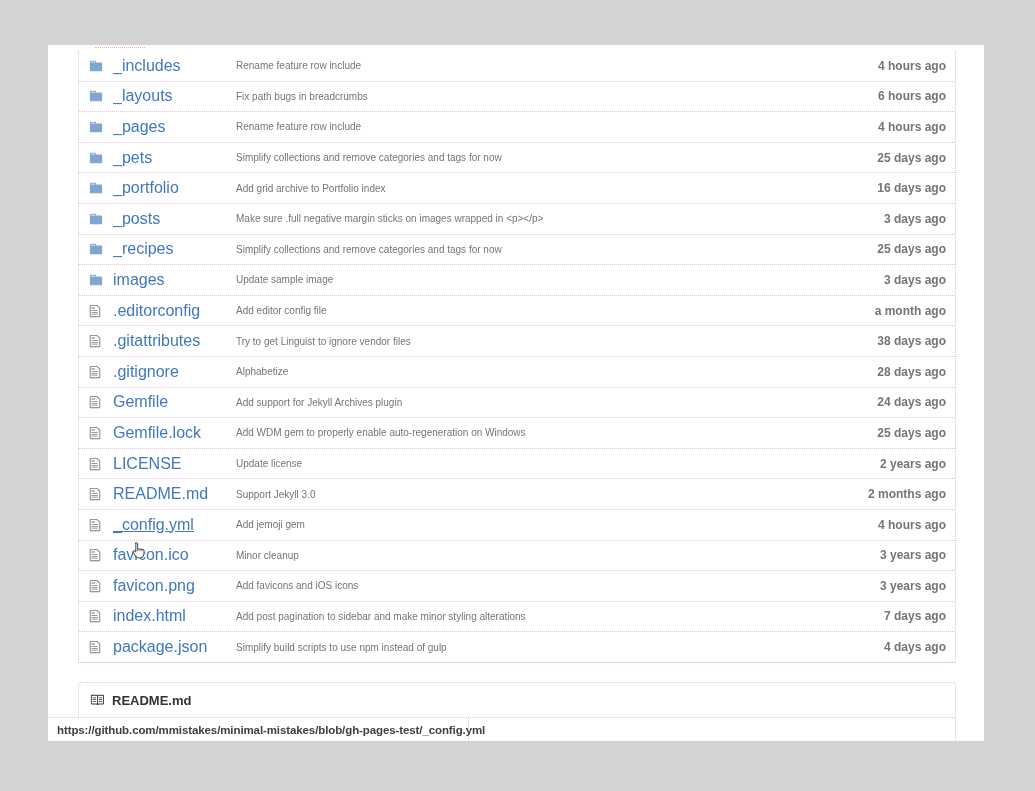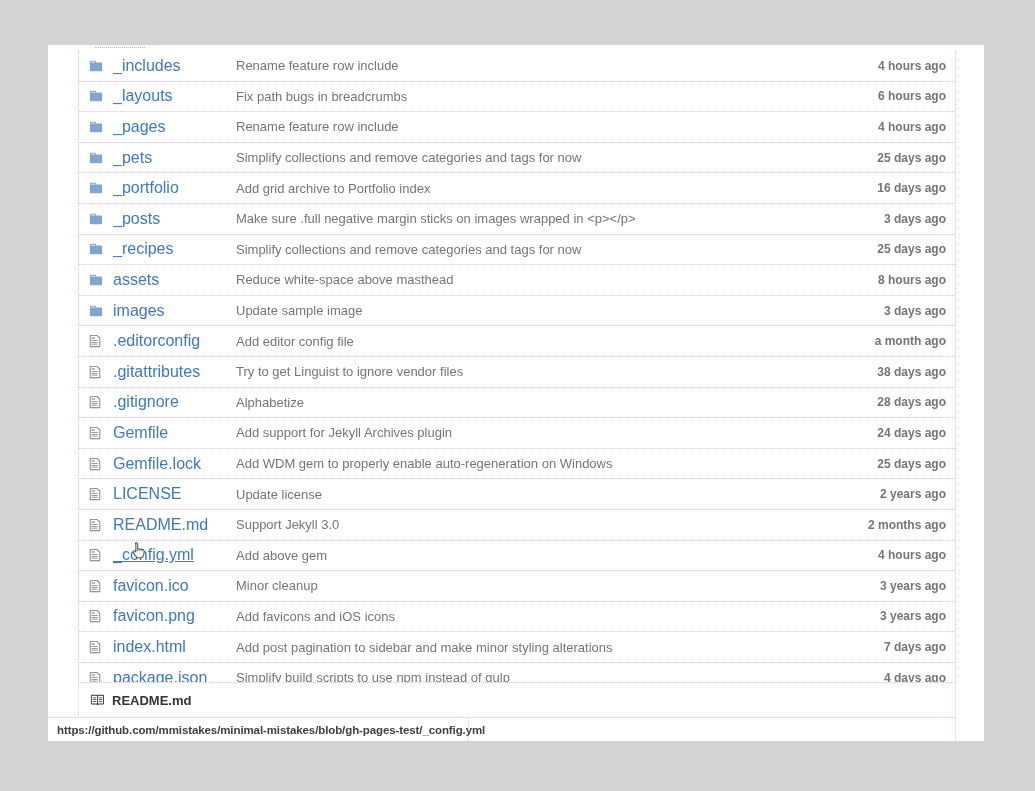--- a/index.html
+++ b/index.html
@@ -34,21 +34,21 @@
     display:flex;align-items:center;height:29.6px;
     border-top:1px dotted var(--line);
   }
   .row.first{border-top:none;}
   .icon-cell{width:24px;padding-left:10px;display:flex;align-items:center;flex:none;}
   .name-cell{width:123px;flex:none;overflow:hidden;white-space:nowrap;}
   .file-link{
     font-size:16px;color:var(--link);text-decoration:none;cursor:pointer;
   }
   .file-link.hovered{text-decoration:underline;}
-  .msg-cell{flex:1;font-size:13px;color:var(--muted);white-space:nowrap;overflow:hidden;cursor:pointer;}
+  .msg-cell{flex:1;font-size:10px;color:var(--muted);white-space:nowrap;overflow:hidden;cursor:pointer;}
   .time-cell{font-size:12px;color:var(--muted);padding-right:9px;white-space:nowrap;text-align:right;font-weight:bold;}
   .readme-box{
     position:absolute;left:30px;top:637px;width:878px;height:59px;
     border:1px dotted var(--line);border-bottom:none;border-radius:3px 3px 0 0;
     box-sizing:border-box;background:#fff;z-index:1;
   }
   .readme-header{
     height:34px;display:flex;align-items:center;padding-left:10px;
     border-bottom:1px dotted var(--line);
   }
@@ -171,33 +171,20 @@
           <path fill-rule="evenodd" d="M13 4H7V3c0-.66-.31-1-1-1H1c-.55 0-1 .45-1 1v10c0 .55.45 1 1 1h12c.55 0 1-.45 1-1V5c0-.55-.45-1-1-1zM6 4H1V3h5v1z"></path>
         </svg>
       </span>
 
     </span>
     <span class="name-cell"><a class="file-link">_recipes</a></span>
     <span class="msg-cell">Simplify collections and remove categories and tags for now</span>
     <span class="time-cell">25 days ago</span>
   </div>
 
-  <div class="row">
-    <span class="icon-cell">
-      <span>
-        <svg width="14" height="14" viewBox="0 0 14 16" fill="#80a6cd">
-          <path fill-rule="evenodd" d="M13 4H7V3c0-.66-.31-1-1-1H1c-.55 0-1 .45-1 1v10c0 .55.45 1 1 1h12c.55 0 1-.45 1-1V5c0-.55-.45-1-1-1zM6 4H1V3h5v1z"></path>
-        </svg>
-      </span>
-
-    </span>
-    <span class="name-cell"><a class="file-link">assets</a></span>
-    <span class="msg-cell">Reduce white-space above masthead</span>
-    <span class="time-cell">8 hours ago</span>
-  </div>
 
   <div class="row">
     <span class="icon-cell">
       <span>
         <svg width="14" height="14" viewBox="0 0 14 16" fill="#80a6cd">
           <path fill-rule="evenodd" d="M13 4H7V3c0-.66-.31-1-1-1H1c-.55 0-1 .45-1 1v10c0 .55.45 1 1 1h12c.55 0 1-.45 1-1V5c0-.55-.45-1-1-1zM6 4H1V3h5v1z"></path>
         </svg>
       </span>
 
     </span>
@@ -307,21 +294,21 @@
   <div class="row">
     <span class="icon-cell">
 
       <span>
         <svg width="12" height="14" viewBox="0 0 12 16" fill="#777777">
           <path fill-rule="evenodd" d="M6 5H2V4h4v1zM2 8h7V7H2v1zm0 2h7V9H2v1zm0 2h7v-1H2v1zm10-7.5V14c0 .55-.45 1-1 1H1c-.55 0-1-.45-1-1V2c0-.55.45-1 1-1h7.5L12 4.5zM11 5L8 2H1v12h10V5z"></path>
         </svg>
       </span>
     </span>
     <span class="name-cell"><a class="file-link hovered">_config.yml</a></span>
-    <span class="msg-cell">Add above gem</span>
+    <span class="msg-cell">Add jemoji gem</span>
     <span class="time-cell">4 hours ago</span>
   </div>
 
   <div class="row">
     <span class="icon-cell">
 
       <span>
         <svg width="12" height="14" viewBox="0 0 12 16" fill="#777777">
           <path fill-rule="evenodd" d="M6 5H2V4h4v1zM2 8h7V7H2v1zm0 2h7V9H2v1zm0 2h7v-1H2v1zm10-7.5V14c0 .55-.45 1-1 1H1c-.55 0-1-.45-1-1V2c0-.55.45-1 1-1h7.5L12 4.5zM11 5L8 2H1v12h10V5z"></path>
         </svg>

